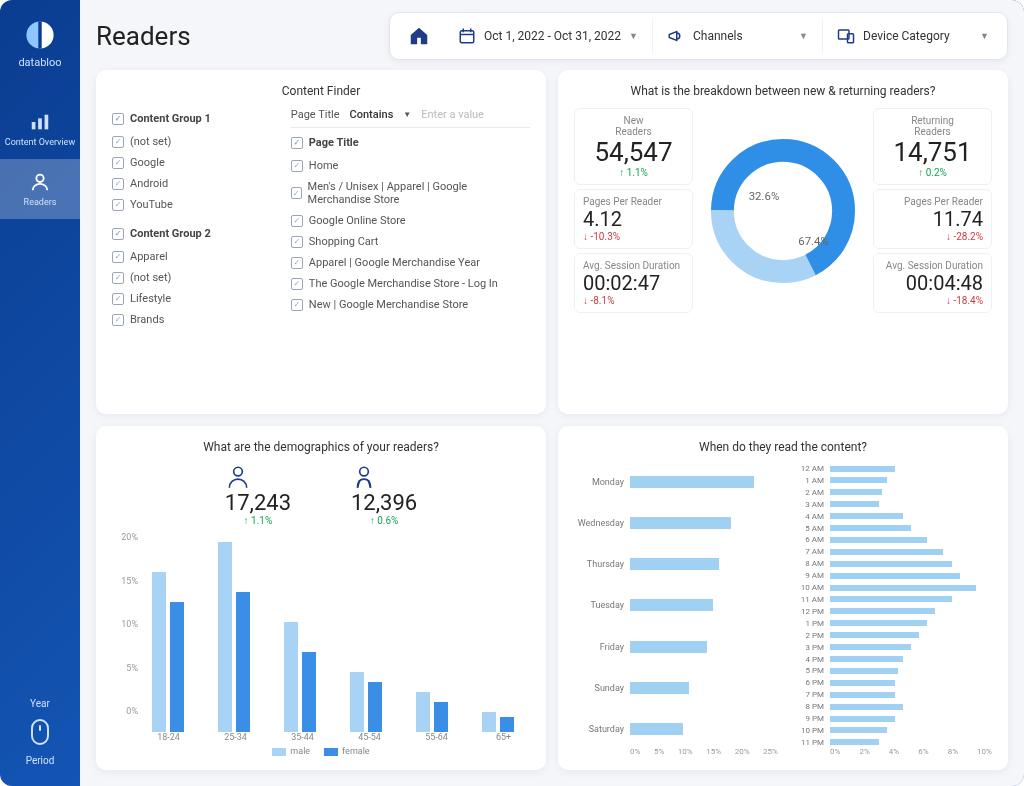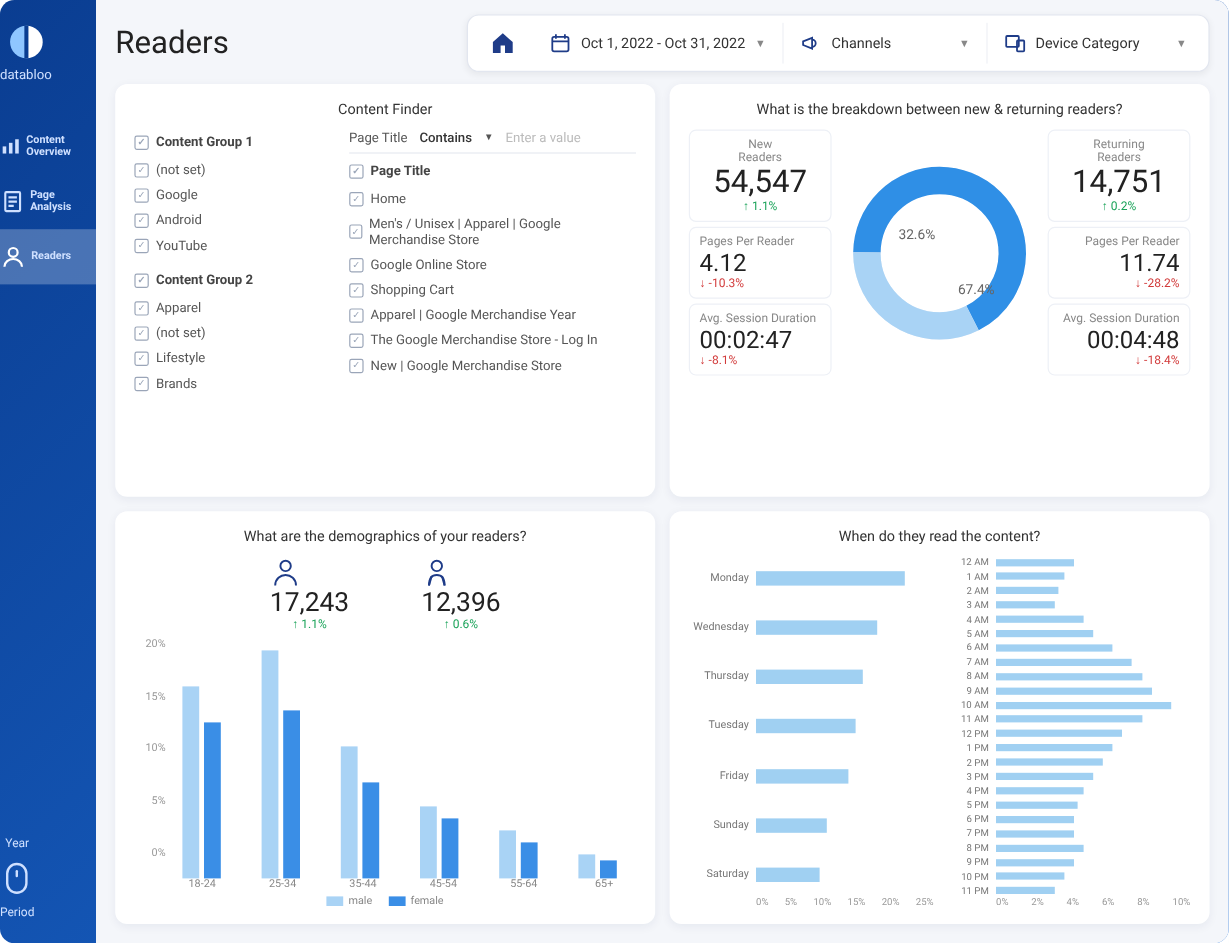--- a/index.html
+++ b/index.html
@@ -1,22 +1,22 @@
 <!DOCTYPE html>
 <html><head>
 <meta charset="utf-8">
 <style>
 * { box-sizing: border-box; margin: 0; padding: 0; font-family: -apple-system, BlinkMacSystemFont, "Segoe UI", Roboto, Arial, sans-serif; }
 body { background: #fff; width: 1024px; height: 786px; overflow: hidden; }
 .app { display: flex; width: 1024px; height: 786px; border-radius: 12px; overflow: hidden; background: linear-gradient(135deg,#0a3d91 0%,#1e6fd9 100%); }
-.sidebar { width: 80px; flex: 0 0 80px; display: flex; flex-direction: column; align-items: flex-start; padding-top: 18px; color: #cfe0ff; }
+.sidebar { width: 80px; flex: 0 0 80px; display: flex; flex-direction: column; align-items: center; padding-top: 18px; color: #cfe0ff; }
 .logo { display: flex; flex-direction: column; align-items: center; gap: 4px; margin-bottom: 30px; }
 .logo svg { width: 34px; height: 34px; }
 .logo span { font-size: 11px; color: #cfe0ff; }
-.nav-item { width: 100%; display: flex; flex-direction: row; align-items: center; gap: 4px; padding: 12px 0; font-size: 9px; cursor: pointer; font-weight: bold; }
+.nav-item { width: 100%; display: flex; flex-direction: column; align-items: center; gap: 4px; padding: 12px 0; font-size: 9px; cursor: pointer; }
 .nav-item.active { background: rgba(255,255,255,0.25); }
 .nav-item svg, .nav-item .icon { width: 22px; height: 22px; }
 .sidebar-spacer { flex: 1; }
 .toggle-block { display: flex; flex-direction: column; align-items: center; gap: 10px; padding-bottom: 20px; font-size: 10px; color: #cfe0ff; }
 .mouse-icon { width: 18px; height: 26px; border: 2px solid #cfe0ff; border-radius: 10px; position: relative; }
 .mouse-icon::after { content: ""; position: absolute; top: 4px; left: 50%; width: 2px; height: 6px; background: #cfe0ff; transform: translateX(-50%); border-radius: 1px; }
 .main { flex: 1; background: #f4f6fa; display: flex; flex-direction: column; padding: 12px 16px 16px 16px; gap: 10px; }
 .header { display: flex; align-items: center; gap: 12px; }
 .page-title { font-size: 26px; font-weight: 400; color: #222; flex: 0 0 auto; margin-right: auto; }
 .filters { display: flex; align-items: center; gap: 0; background: #fff; border: 1px solid #e2e6ef; border-radius: 10px; box-shadow: 0 2px 6px rgba(0,0,0,0.06); padding: 4px; }
@@ -92,29 +92,20 @@
       <span>databloo</span>
     </div>
     <div class="nav-item">
       <svg viewBox="0 0 24 24" fill="#cfe0ff">
           <rect x="3" y="12" width="4" height="8"></rect>
           <rect x="10" y="8" width="4" height="12"></rect>
           <rect x="17" y="4" width="4" height="16"></rect>
         </svg>
       <span>Content Overview</span>
     </div>
-    <div class="nav-item">
-      <svg viewBox="0 0 24 24" fill="none" stroke="#cfe0ff" stroke-width="2">
-          <rect x="5" y="3" width="14" height="18" rx="1"></rect>
-          <line x1="8" y1="8" x2="16" y2="8"></line>
-          <line x1="8" y1="12" x2="16" y2="12"></line>
-          <line x1="8" y1="16" x2="13" y2="16"></line>
-        </svg>
-      <span>Page Analysis</span>
-    </div>
     <div class="nav-item active">
       <svg viewBox="0 0 24 24" fill="none" stroke="#ffffff" stroke-width="2">
           <circle cx="12" cy="8" r="4"></circle>
           <path d="M4 21c0-4 4-7 8-7s8 3 8 7"></path>
         </svg>
       <span>Readers</span>
     </div>
     <div class="sidebar-spacer"></div>
     <div class="toggle-block">
       <span>Year</span>

